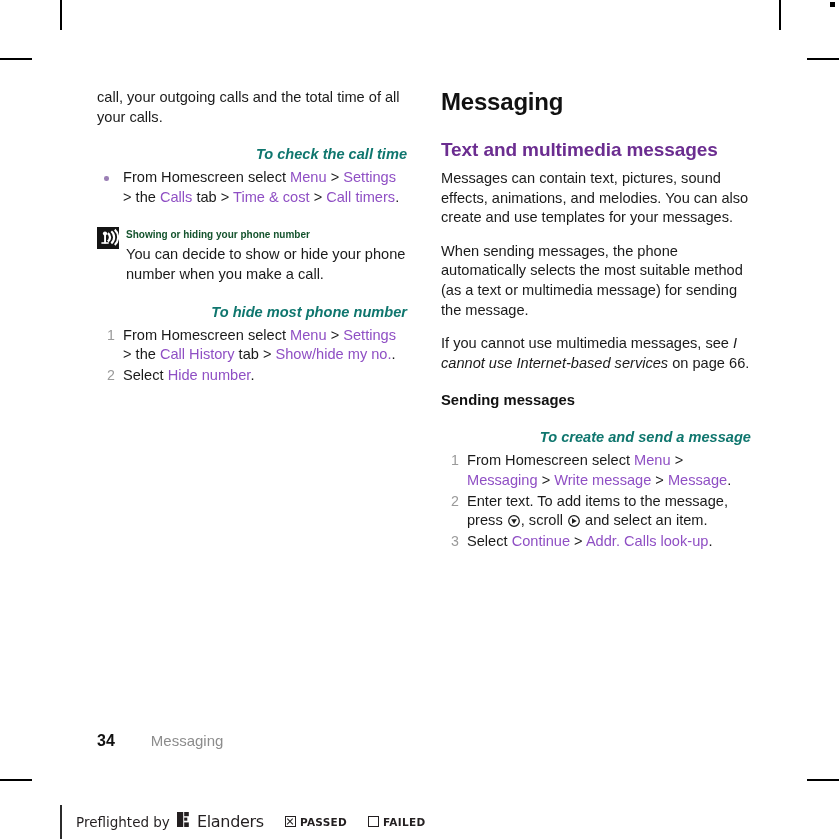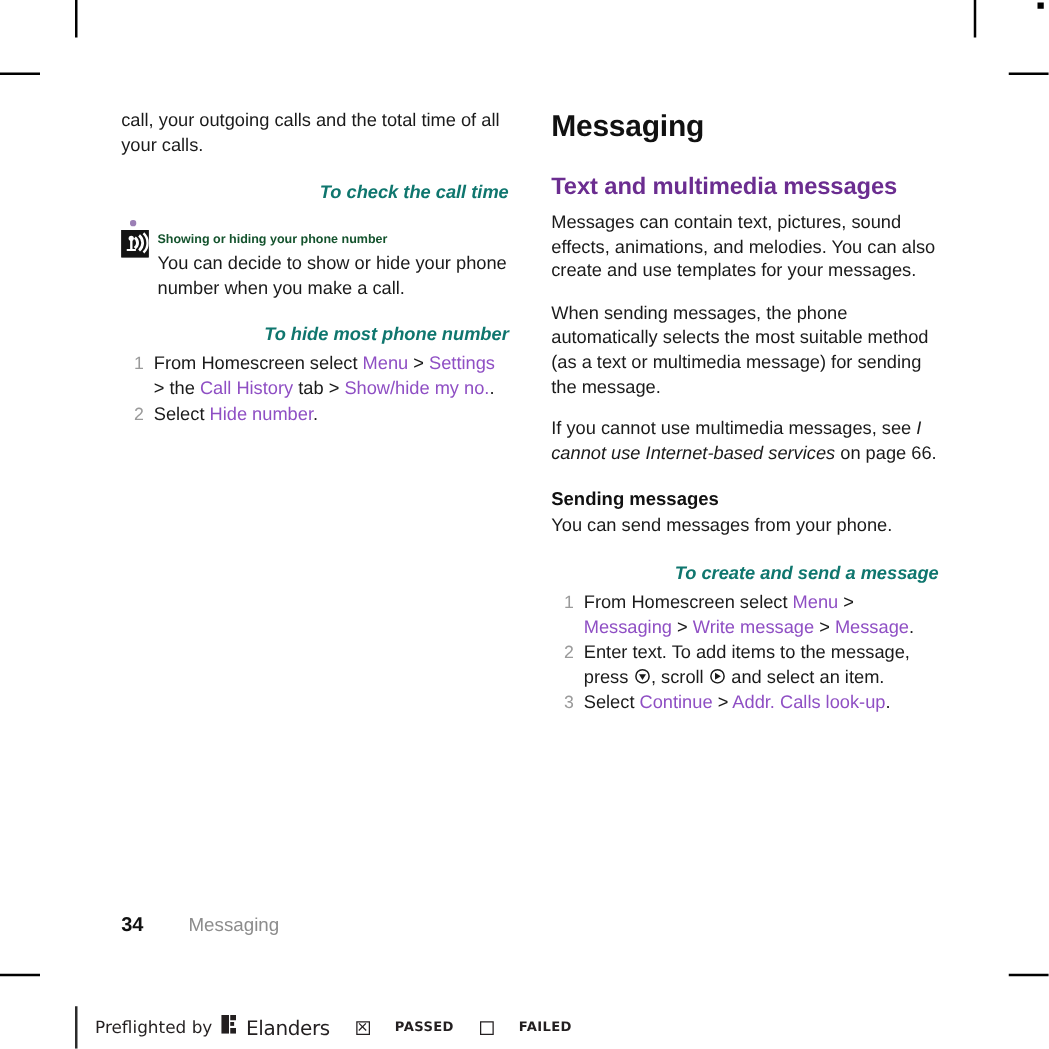--- a/index.html
+++ b/index.html
@@ -209,21 +209,21 @@
   .pf-brand {
     font-size: 16px;
     font-weight: normal;
     letter-spacing: -0.3px;
     color: #231f20;
     font-family: "DejaVu Sans", sans-serif;
   }
   .pf-stamp {
     display: flex;
     align-items: center;
-    gap: 20px;
+    gap: 4px;
     margin-left: 14px;
   }
   .pf-box {
     width: 11px;
     height: 11px;
     border: 1.4px solid #231f20;
     position: relative;
     box-sizing: border-box;
   }
   .pf-box.checked::before,
@@ -263,20 +263,21 @@
 
     <div class="col">
 
       <p class="body-text">call, your outgoing calls and the total time of all your calls.</p>
 
       <h3 class="proc-title">To check the call time</h3>
 
       <ul class="bullets">
         <li>
           <span class="dot"></span>
+          <span><span>From Homescreen select </span><span class="lnk">Menu</span><span> &gt; </span><span class="lnk">Settings</span><span> &gt; the </span><span class="lnk">Calls</span><span> tab &gt; </span><span class="lnk">Time &amp; cost</span><span> &gt; </span><span class="lnk">Call timers</span><span>.</span></span>
         </li>
       </ul>
 
       <div class="note">
         <span class="note-icon">
           <svg width="22" height="22" viewBox="0 0 22 22" aria-hidden="true">
             <rect x="0" y="0" width="22" height="22" fill="#141414"></rect>
             <circle cx="8" cy="6.6" r="2.1" fill="#ffffff"></circle>
             <rect x="7.1" y="8" width="1.9" height="8.4" fill="#ffffff"></rect>
             <rect x="4.4" y="15.2" width="7.3" height="1.6" fill="#ffffff"></rect>
@@ -307,21 +308,20 @@
       <p class="body-text">Messages can contain text, pictures, sound effects, animations, and melodies. You can also create and use templates for your messages.</p>
 
       <p class="body-text">When sending messages, the phone automatically selects the most suitable method (as a text or multimedia message) for sending the message.</p>
 
       <p class="body-text">
         <span>If you cannot use multimedia messages, see </span><span class="em">I cannot use Internet-based services</span><span> on page 66.</span>
       </p>
 
       <h3 class="sub-title">Sending messages</h3>
 
-      <p class="body-text">You can send messages from your phone.</p>
 
       <h3 class="proc-title">To create and send a message</h3>
 
       <ol class="steps">
           <li><span class="num">1</span><span><span>From Homescreen select </span><span class="lnk">Menu</span><span> &gt; </span><span class="lnk">Messaging</span><span> &gt; </span><span class="lnk">Write message</span><span> &gt; </span><span class="lnk">Message</span><span>.</span></span></li>
           <li><span class="num">2</span><span><span>Enter text. To add items to the message, press </span><span class="keyicon"><svg viewBox="0 0 12 12" width="12" height="12">
                   <circle cx="6" cy="6" r="5.3" fill="none" stroke="#1a1a1a" stroke-width="1.2"></circle>
                   <path d="M3.2 4.3 h5.6 L6 9 Z" fill="#1a1a1a"></path>
                 </svg></span><span>, scroll </span><span class="keyicon"><svg viewBox="0 0 12 12" width="12" height="12">
                   <circle cx="6" cy="6" r="5.3" fill="none" stroke="#1a1a1a" stroke-width="1.2"></circle>

